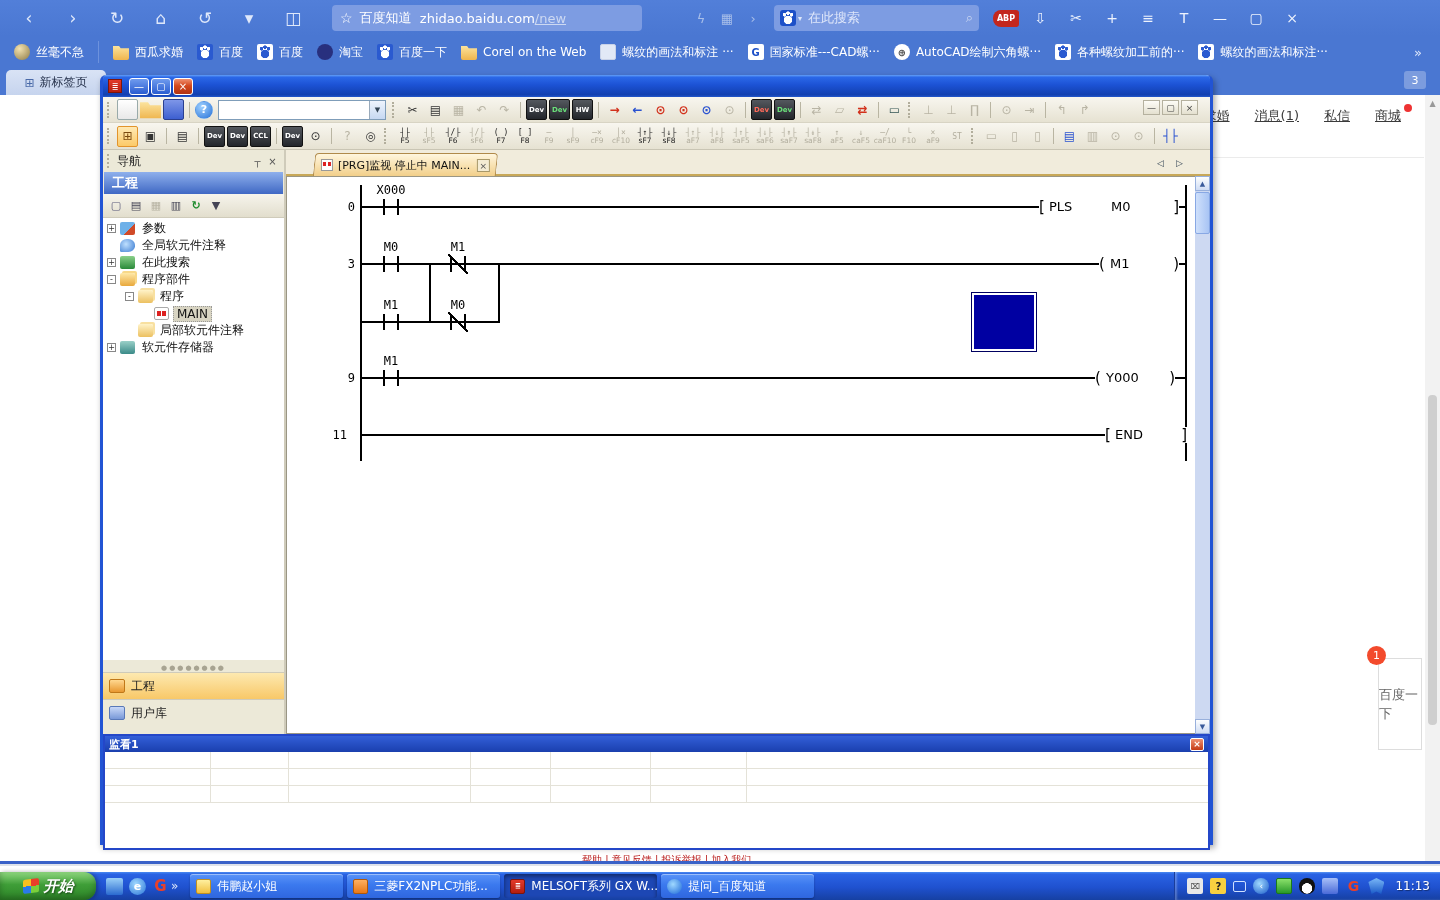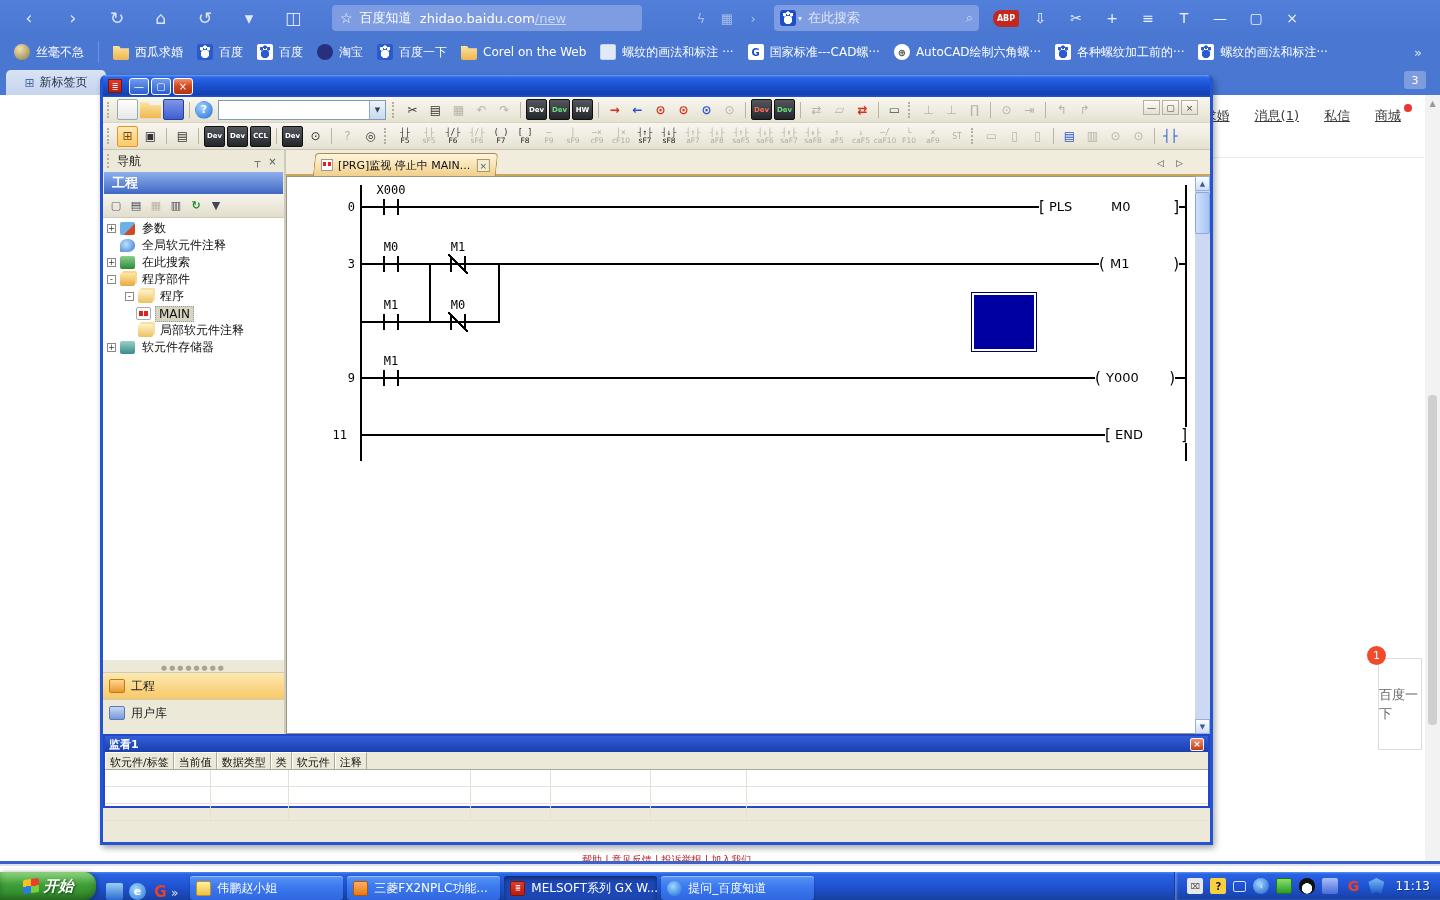--- a/index.html
+++ b/index.html
@@ -106,21 +106,21 @@
   .ncap .cbt{width:15px;height:14px;font-size:10px;color:#555;display:inline-flex;align-items:center;justify-content:center;}
   .nhead{height:22px;background:linear-gradient(#8fb0ec,#3f68c4);color:#fff;font-weight:bold;font-size:13px;display:flex;align-items:center;padding-left:8px;margin:0 1px;}
   .ntools{height:24px;display:flex;align-items:center;padding-left:3px;background:linear-gradient(#f6f4ec,#e2decd);border-bottom:1px solid #cfcbba;}
   .nti{width:20px;height:20px;display:inline-flex;align-items:center;justify-content:center;font-size:11px;color:#445;}
   .nti[data-gray]{color:#b8b4a4;}
   .nti[data-ico="pagep"]{color:#557;}
   .nti[data-ico="refresh"]{color:#1a8a2a;font-weight:bold;}
   .ntree{background:#fff;position:absolute;top:68px;bottom:74px;left:0;right:0;overflow:hidden;padding-top:2px;}
   .trow{height:17px;display:flex;align-items:center;font-size:12px;color:#111;white-space:nowrap;padding-left:4px;}
   .trow[data-level="1"]{padding-left:22px;}
-  .trow[data-level="2"]{padding-left:20px;}
+  .trow[data-level="2"]{padding-left:38px;}
   .twig{width:9px;height:9px;border:1px solid #888;background:#fff;font-size:8px;line-height:7px;text-align:center;color:#333;margin-right:4px;flex:none;}
   .twig[data-t=""]{visibility:hidden;}
   .tico{width:15px;height:13px;margin-right:4px;border-radius:2px;flex:none;}
   .tico[data-tico="param"]{background:linear-gradient(135deg,#6db0e8 60%,#d04a28 60%);}
   .tico[data-tico="comment"]{background:radial-gradient(circle at 40% 40%,#bfe0ff,#3a7ad0);border-radius:45% 45% 45% 10%;}
   .tico[data-tico="progset"]{background:linear-gradient(#8ad08a,#2a8a3a);}
   .tico[data-tico="pou"]{background:linear-gradient(#ffe9a8,#e8a83c);box-shadow:2px -2px 0 #f8d888;}
   .tico[data-tico="prog"]{background:linear-gradient(#fff3c8,#ecc060);box-shadow:2px -2px 0 #f8e0a0;}
   .tico[data-tico="ladder"]{background:#fff;border:1px solid #aaa;position:relative;}
   .tico[data-tico="ladder"]::after{content:"";position:absolute;left:2px;top:3px;right:2px;height:5px;background:linear-gradient(90deg,#d22 40%,#fff 40%,#fff 60%,#d22 60%);}
@@ -169,31 +169,31 @@
   .outbox .op{position:absolute;left:72px;top:0;}
   .coil{position:absolute;width:80px;height:16px;font-family:"DejaVu Sans Mono",monospace;font-size:13px;color:#000;background:#fff;}
   .coil .brl::before{content:"(";font-size:15px;}
   .coil .brr::after{content:")";font-size:15px;}
   .coil .brl{position:absolute;left:0;top:-1px;}
   .coil .brr{position:absolute;right:0;top:-1px;}
   .coil .op{position:absolute;left:11px;top:0;}
   .cursor{position:absolute;left:684px;top:115px;width:66px;height:60px;background:#0000a2;border:1px solid #000060;box-shadow:inset 0 0 0 2px #fff;}
 
   
-  .watch{height:74px;border:2px solid #2447c8;background:#fff;position:relative;margin-top:0;}
+  .watch{height:116px;border:2px solid #2447c8;background:#fff;position:relative;margin-top:0;}
   .wtitle{height:16px;background:linear-gradient(#335fd8,#1a3fae);display:flex;align-items:center;color:#fff;font-size:11px;font-weight:bold;padding:0 4px;}
   .wclose{margin-left:auto;width:14px;height:13px;background:linear-gradient(#ef9070,#c43a16);border:1px solid #fff;border-radius:2px;color:#fff;font-size:9px;display:inline-flex;align-items:center;justify-content:center;}
   .whead{display:flex;height:18px;background:#ece9d8;border-bottom:1px solid #aca899;}
   .wh{font-size:11px;color:#111;padding:2px 4px;border-right:1px solid #aca899;border-top:1px solid #fff;border-left:1px solid #fff;white-space:nowrap;overflow:hidden;}
   .wrow{display:flex;height:17px;border-bottom:1px solid #e4e2d8;}
   .wc{border-right:1px solid #e4e2d8;height:17px;}
   .w0{width:106px;} .w1{width:78px;} .w2{width:182px;} .w3{width:80px;} .w4{width:100px;} .w5{width:96px;} .w6{flex:1;border-right:none;}
 
   
-  .tbar{position:absolute;left:0;top:872px;width:1440px;height:28px;background:linear-gradient(#4a8af0 0%,#2a63e4 8%,#1f51cf 55%,#1640a2 100%);display:flex;align-items:flex-end;}
+  .tbar{position:absolute;left:0;top:872px;width:1440px;height:28px;background:linear-gradient(#4a8af0 0%,#2a63e4 8%,#1f51cf 55%,#1640a2 100%);display:flex;align-items:center;}
   .start{width:96px;height:28px;border-radius:0 12px 12px 0;background:linear-gradient(#8fd87f,#3f9e38 45%,#2d8527);display:flex;align-items:center;justify-content:center;color:#fff;font-size:15px;font-weight:bold;font-style:italic;text-shadow:1px 1px 2px rgba(0,0,0,.5);box-shadow:inset 0 -3px 6px rgba(0,0,0,.25),2px 0 4px rgba(0,0,0,.3);}
   .start .flag{width:16px;height:14px;margin-right:5px;border-radius:2px;background:conic-gradient(#e8402a 0 25%,#7ad03a 25% 50%,#2a7ae8 50% 75%,#f8c020 75%);transform:skewY(-6deg);}
   .qzone{display:flex;align-items:center;margin-left:10px;gap:6px;}
   .qico{width:17px;height:17px;border-radius:2px;display:inline-flex;align-items:center;justify-content:center;font-size:11px;font-weight:bold;color:#fff;}
   .qico[data-q="msn"]{background:linear-gradient(#9ad0f8,#2a6ad0);}
   .qico[data-q="ie"]{background:radial-gradient(circle at 40% 35%,#9fd8ff,#2a74d8);border-radius:50%;}
   .qico[data-q="sogou"]{background:transparent;color:#e8402a;font-size:15px;}
   .qchev{color:#dfe8fa;font-size:12px;margin-left:2px;}
   .tasks{display:flex;align-items:center;margin-left:12px;gap:4px;}
   .tbtn2{width:153px;height:24px;border-radius:3px;background:linear-gradient(#5a94f8,#3b79ee 45%,#2f66df);box-shadow:inset 0 1px 0 rgba(255,255,255,.4),0 1px 2px rgba(0,0,0,.3);display:flex;align-items:center;padding:0 6px;color:#fff;font-size:12px;white-space:nowrap;overflow:hidden;}
@@ -701,29 +701,20 @@
           <span class="a dn">▼</span>
         </div>
       </div>
     </div>
 
     <div class="watch">
       <div class="wtitle">
         <span>监看1</span>
         <span class="wclose">×</span>
       </div>
-      <div class="whead">
-
-      <span class="wh">软元件/标签</span>
-          <span class="wh">当前值</span>
-          <span class="wh">数据类型</span>
-          <span class="wh">类</span>
-          <span class="wh">软元件</span>
-          <span class="wh">注释</span>
-        </div>
       <div class="wrow">
           <span class="wc w0"></span>
           <span class="wc w1"></span>
           <span class="wc w2"></span>
           <span class="wc w3"></span>
           <span class="wc w4"></span>
           <span class="wc w5"></span>
           <span class="wc w6"></span>
         </div>
       <div class="wrow">

